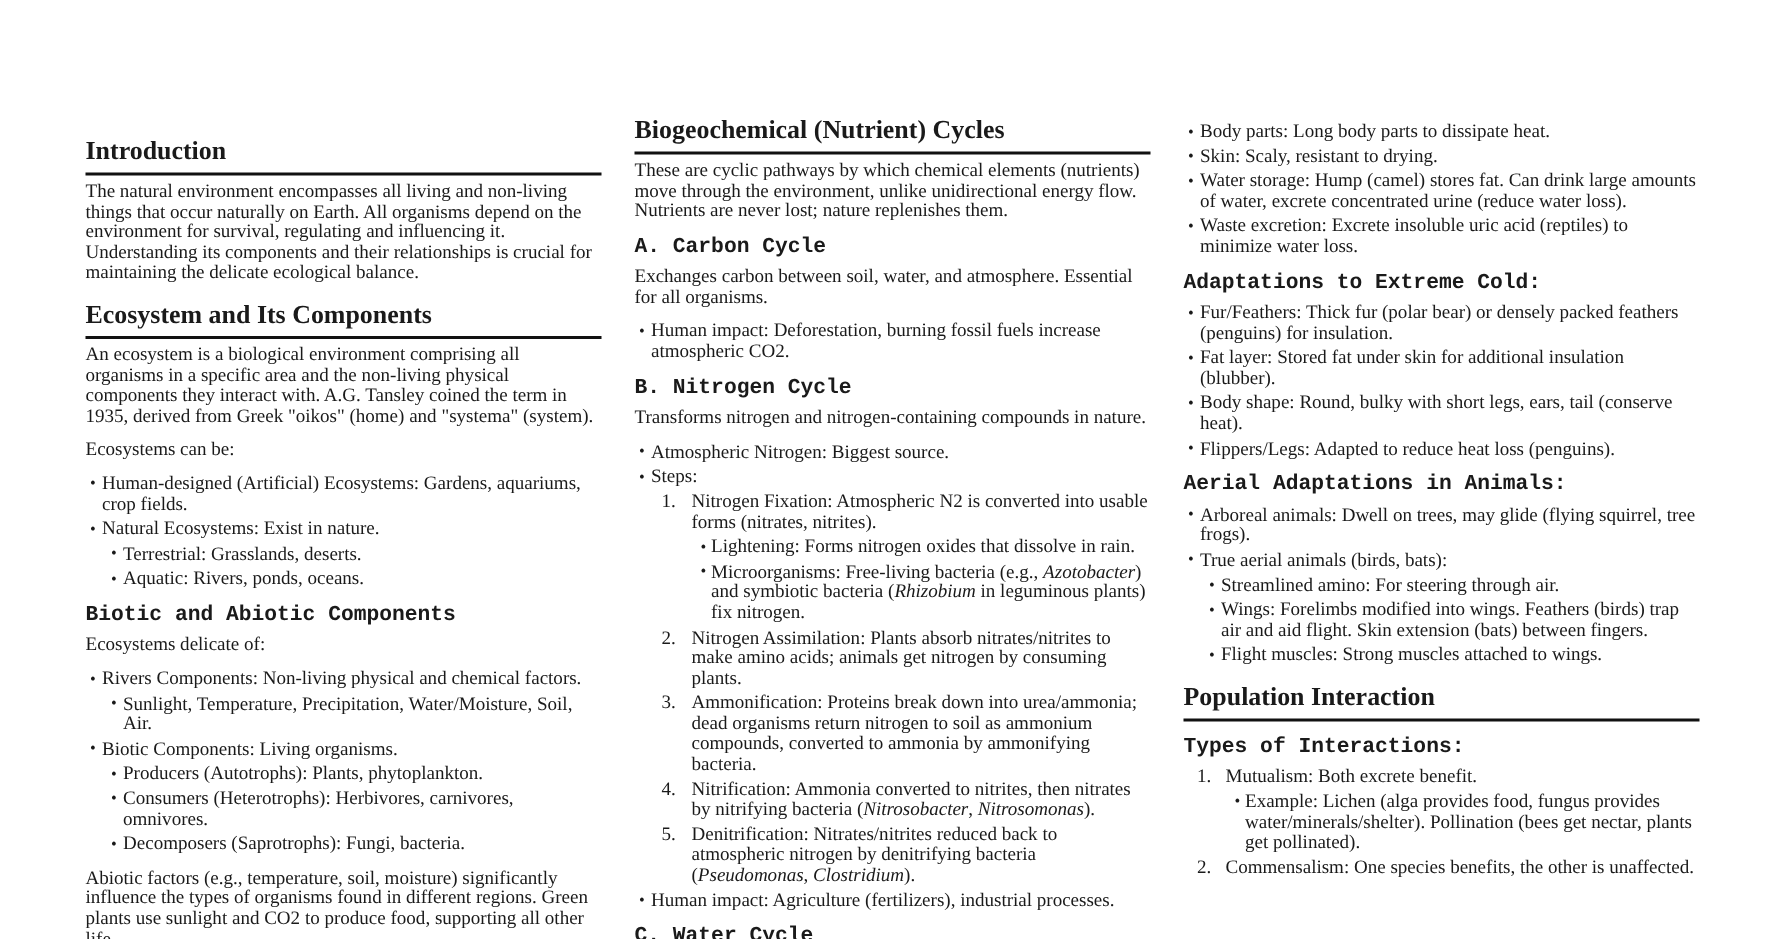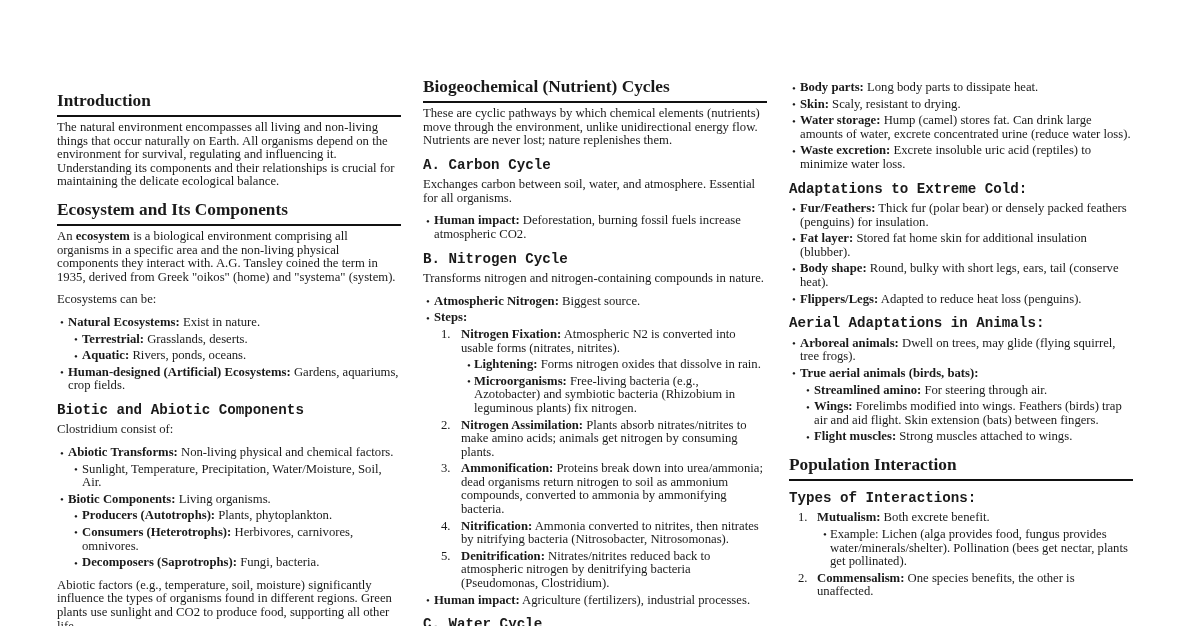--- a/index.html
+++ b/index.html
@@ -47,53 +47,53 @@
     content: counter(itm) ".";
     position: absolute; font-weight: normal;
   }
   ul li > ol { margin: 3px 0 0; padding-left: 27px; }
   ul li > ol > li::before { left: -20px; }
   ol.lvl1 { padding-left: 28px; }
   ol.lvl1 > li::before { left: -19px; }
   ol li > ul { margin: 3px 0 0; padding-left: 13px; }
   ol li > ul > li::before { left: -7px; }
 
-  .b { font-weight: bold; }
-  .i { }
+  .b { font-weight: normal; }
+  .i { font-style: italic; }
 </style>
 </head>
 <body>
 
 <div class="doc">
 
   <div class="col col-1">
     <h2>Introduction</h2>
     <p><span>The natural environment encompasses all living and non-living things that occur naturally on Earth. All organisms depend on the environment for survival, regulating and influencing it. Understanding its components and their relationships is crucial for maintaining the delicate ecological balance.</span></p>
 
     <h2>Ecosystem and Its Components</h2>
     <p><span>An </span><span class="b">ecosystem</span><span> is a biological environment comprising all organisms in a specific area and the non-living physical components they interact with. A.G. Tansley coined the term in 1935, derived from Greek "oikos" (home) and "systema" (system).</span></p>
     <p><span>Ecosystems can be:</span></p>
 
     <ul class="lvl1">
+      <li><span><span class="b">Human-designed (Artificial) Ecosystems:</span><span> Gardens, aquariums, crop fields.</span></span></li>
       <li>
         <span><span class="b">Natural Ecosystems:</span><span> Exist in nature.</span></span>
         <ul>
           <li><span><span class="b">Terrestrial:</span><span> Grasslands, deserts.</span></span></li>
           <li><span><span class="b">Aquatic:</span><span> Rivers, ponds, oceans.</span></span></li>
         </ul>
       </li>
-      <li><span><span class="b">Human-designed (Artificial) Ecosystems:</span><span> Gardens, aquariums, crop fields.</span></span></li>
     </ul>
 
     <h3>Biotic and Abiotic Components</h3>
-    <p><span>Clostridium consist of:</span></p>
+    <p><span>Ecosystems delicate of:</span></p>
 
     <ul class="lvl1">
       <li>
-        <span><span class="b">Abiotic Transforms:</span><span> Non-living physical and chemical factors.</span></span>
+        <span><span class="b">Rivers Components:</span><span> Non-living physical and chemical factors.</span></span>
         <ul>
           <li><span><span>Sunlight, Temperature, Precipitation, Water/Moisture, Soil, Air.</span></span></li>
         </ul>
       </li>
       <li>
         <span><span class="b">Biotic Components:</span><span> Living organisms.</span></span>
         <ul>
           <li><span><span class="b">Producers (Autotrophs):</span><span> Plants, phytoplankton.</span></span></li>
           <li><span><span class="b">Consumers (Heterotrophs):</span><span> Herbivores, carnivores, omnivores.</span></span></li>
           <li><span><span class="b">Decomposers (Saprotrophs):</span><span> Fungi, bacteria.</span></span></li>
@@ -146,21 +146,21 @@
     <ul class="lvl1">
       <li><span><span class="b">Body parts:</span><span> Long body parts to dissipate heat.</span></span></li>
       <li><span><span class="b">Skin:</span><span> Scaly, resistant to drying.</span></span></li>
       <li><span><span class="b">Water storage:</span><span> Hump (camel) stores fat. Can drink large amounts of water, excrete concentrated urine (reduce water loss).</span></span></li>
       <li><span><span class="b">Waste excretion:</span><span> Excrete insoluble uric acid (reptiles) to minimize water loss.</span></span></li>
     </ul>
 
     <h3>Adaptations to Extreme Cold:</h3>
     <ul class="lvl1">
       <li><span><span class="b">Fur/Feathers:</span><span> Thick fur (polar bear) or densely packed feathers (penguins) for insulation.</span></span></li>
-      <li><span><span class="b">Fat layer:</span><span> Stored fat home skin for additional insulation (blubber).</span></span></li>
+      <li><span><span class="b">Fat layer:</span><span> Stored fat under skin for additional insulation (blubber).</span></span></li>
       <li><span><span class="b">Body shape:</span><span> Round, bulky with short legs, ears, tail (conserve heat).</span></span></li>
       <li><span><span class="b">Flippers/Legs:</span><span> Adapted to reduce heat loss (penguins).</span></span></li>
     </ul>
 
     <h3>Aerial Adaptations in Animals:</h3>
     <ul class="lvl1">
       <li><span><span class="b">Arboreal animals:</span><span> Dwell on trees, may glide (flying squirrel, tree frogs).</span></span></li>
       <li>
         <span><span class="b">True aerial animals (birds, bats):</span></span>
         <ul>

